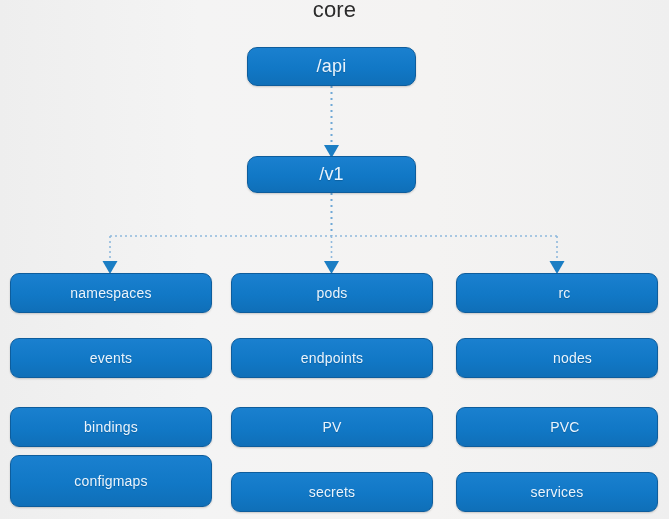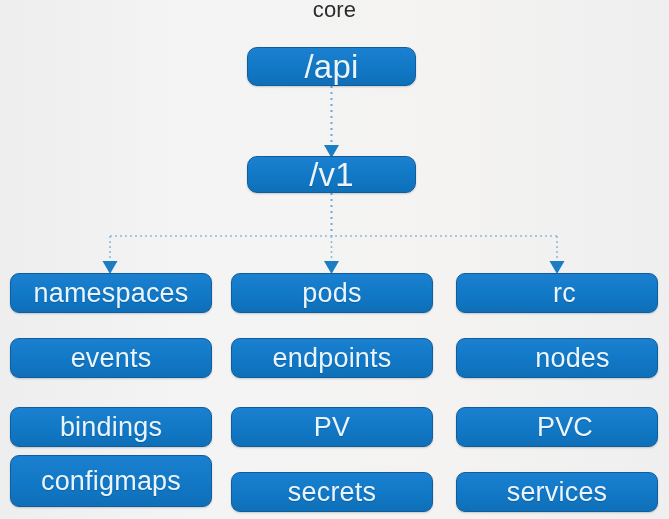--- a/index.html
+++ b/index.html
@@ -55,27 +55,27 @@
     position: absolute;
     box-sizing: border-box;
     background: linear-gradient(180deg, #1a80cf 0%, #1178c6 55%, #0f6fb8 100%);
     border: 1px solid #0e5d9c;
     border-radius: 9px;
     box-shadow: 0 1px 2px rgba(0,0,0,0.18);
     color: #eaf4fd;
     display: flex;
     align-items: center;
     justify-content: center;
-    font-size: 27px;
+    font-size: 14px;
     letter-spacing: 0.2px;
     text-shadow: 0 1px 1px rgba(0,0,0,0.18);
     white-space: nowrap;
   }
   .node.big {
-    font-size: 33px;
+    font-size: 18px;
     border-radius: 10px;
   }
 </style>
 </head>
 <body>
 
 <div id="stage">
 
   <div class="layer">
 

